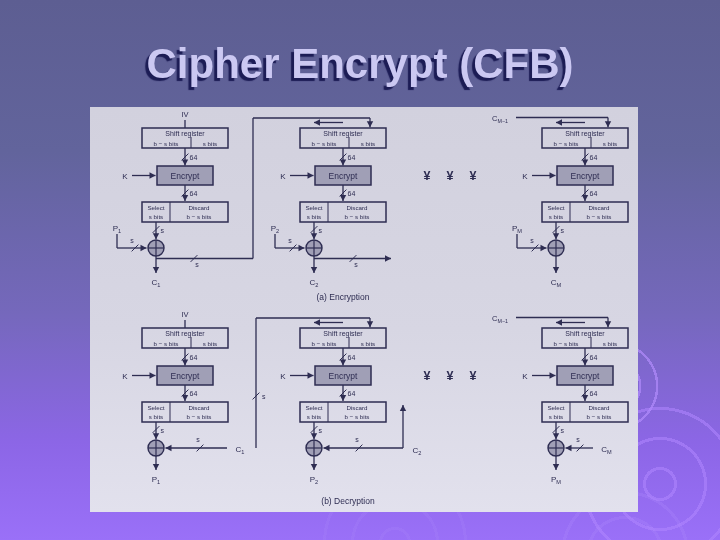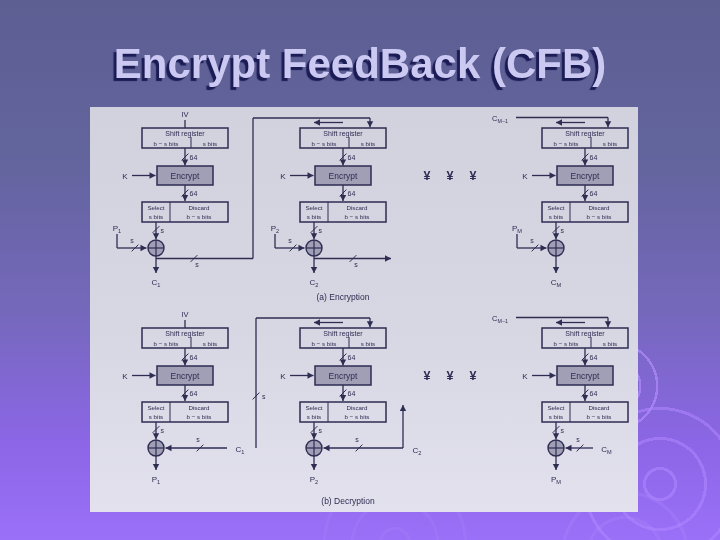--- a/index.html
+++ b/index.html
@@ -29,21 +29,21 @@
   svg text{fill:#2e2d52;}
 </style>
 </head>
 <body>
 
 <div class="ripple r3"></div>
 <div class="ripple r4"></div>
 <div class="ripple r1"></div>
 <div class="ripple r2"></div>
 
-<div id="title">Encrypt FeedBack (CFB)</div>
+<div id="title">Cipher Encrypt (CFB)</div>
 
 <div id="panel">
   <svg id="cfb-svg" width="548" height="405" viewBox="0 0 548 405">
       <rect x="52" y="21" width="86" height="20" fill="none" stroke="#2e2d52" stroke-width="1.5"></rect>
       <line x1="101" y1="30" x2="101" y2="41" stroke="#2e2d52" stroke-width="1"></line>
       <text x="95" y="29" font-size="7" text-anchor="middle" font-weight="normal">Shift register</text>
       <text x="76" y="38.7" font-size="6.2" text-anchor="middle" font-weight="normal">b − s bits</text>
       <text x="120" y="38.7" font-size="6.2" text-anchor="middle" font-weight="normal">s bits</text>
       <line x1="95" y1="41" x2="95" y2="58.5" stroke="#2e2d52" stroke-width="1.3"></line>
       <polygon points="91.8,52.5 98.2,52.5 95,58.5" fill="#2e2d52"></polygon>

